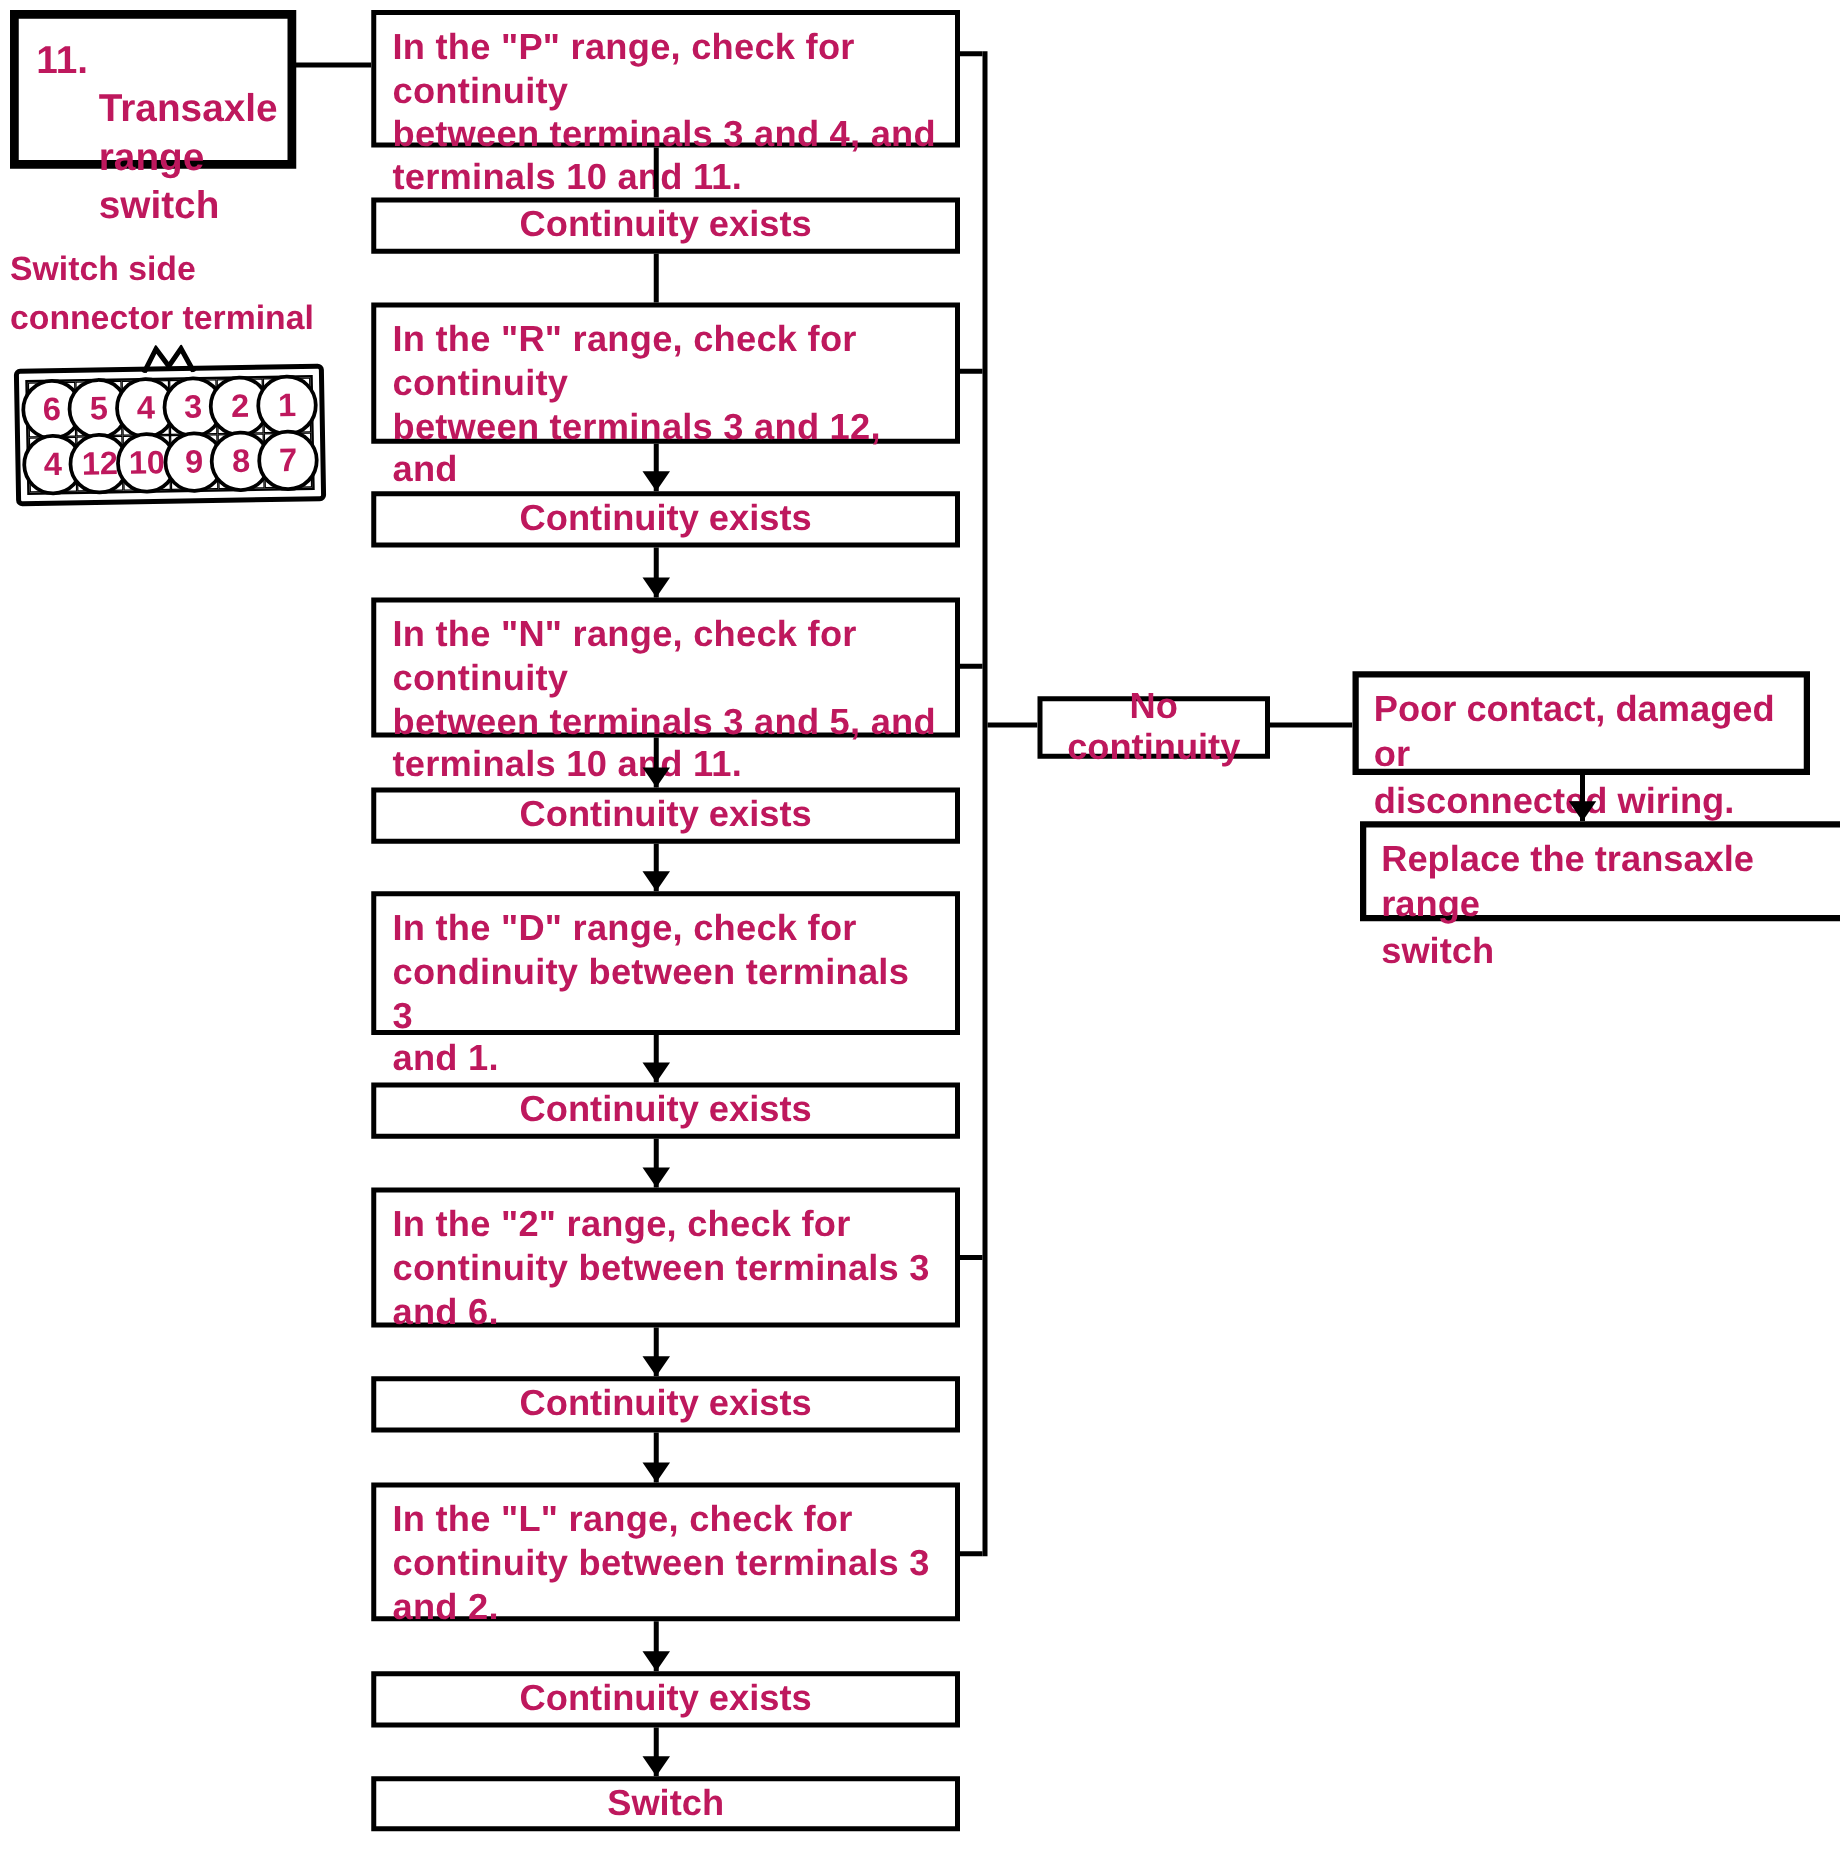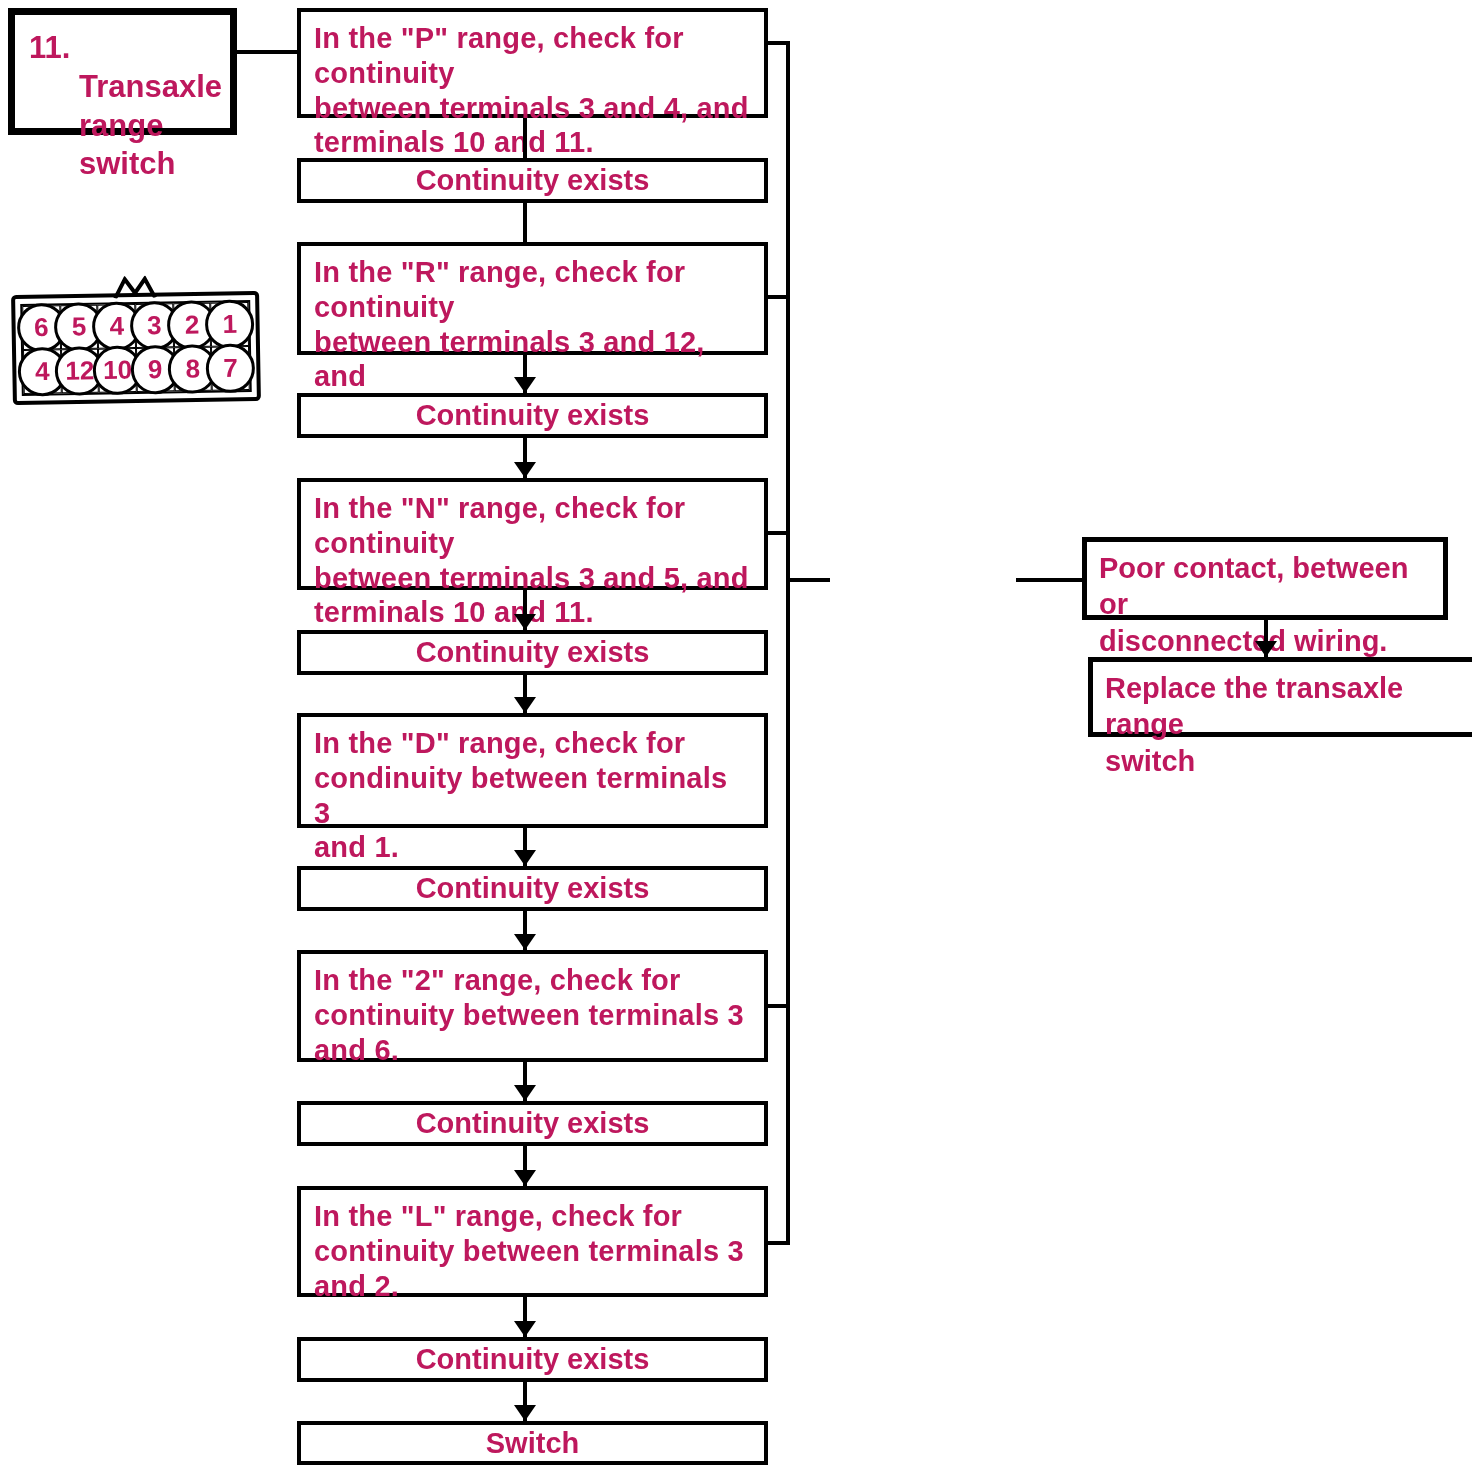--- a/index.html
+++ b/index.html
@@ -28,20 +28,22 @@
 
 <div class="canvas">
 
   <div class="box titlebox" style="left:8px;top:8px;width:229px;height:127px;">
     <div class="ttext">11. Transaxle
 range
 switch</div>
   </div>
   <div class="hline" style="left:233px;top:50px;width:64px;height:4px;"></div>
 
+  <div class="conn-label">Switch side
+connector terminal</div>
   <div class="connector">
     <div class="notch">
       <svg width="46" height="22" viewBox="0 0 46 22">
           <polyline points="3,22 13,3 23,17 33,3 43,22" fill="none" stroke="#000" stroke-width="4"></polyline>
         </svg>
     </div>
     <div class="conn-grid">
       <div class="cell">
           <span class="pin">6</span>
         </div>
@@ -131,21 +133,22 @@
     <div class="ah" style="left:514px;top:1405px;"></div>
 
   <div class="vline" style="left:786px;top:41px;width:4px;height:1204px;"></div>
   <div class="hline" style="left:766px;top:41px;width:20px;height:4px;"></div>
   <div class="hline" style="left:766px;top:295px;width:20px;height:4px;"></div>
   <div class="hline" style="left:766px;top:531px;width:20px;height:4px;"></div>
   <div class="hline" style="left:766px;top:1004px;width:20px;height:4px;"></div>
   <div class="hline" style="left:766px;top:1241px;width:20px;height:4px;"></div>
 
   <div class="hline" style="left:790px;top:578px;width:40px;height:4px;"></div>
+  <div class="box result" style="left:830px;top:557px;width:186px;height:50px;">No continuity</div>
   <div class="hline" style="left:1016px;top:578px;width:66px;height:4px;"></div>
-  <div class="box cause rbox" style="left:1082px;top:537px;width:366px;height:83px;">Poor contact, between or
+  <div class="box cause rbox" style="left:1082px;top:537px;width:366px;height:83px;">Poor contact, damaged or
 disconnected wiring.</div>
   <div class="vline" style="left:1264px;top:620px;width:4px;height:37px;"></div>
   <div class="ah" style="left:1255px;top:641px;"></div>
   <div class="box cause rbox" style="left:1088px;top:657px;width:412px;height:80px;">Replace the transaxle range
 switch</div>
 
 </div>
 
 </body></html>

